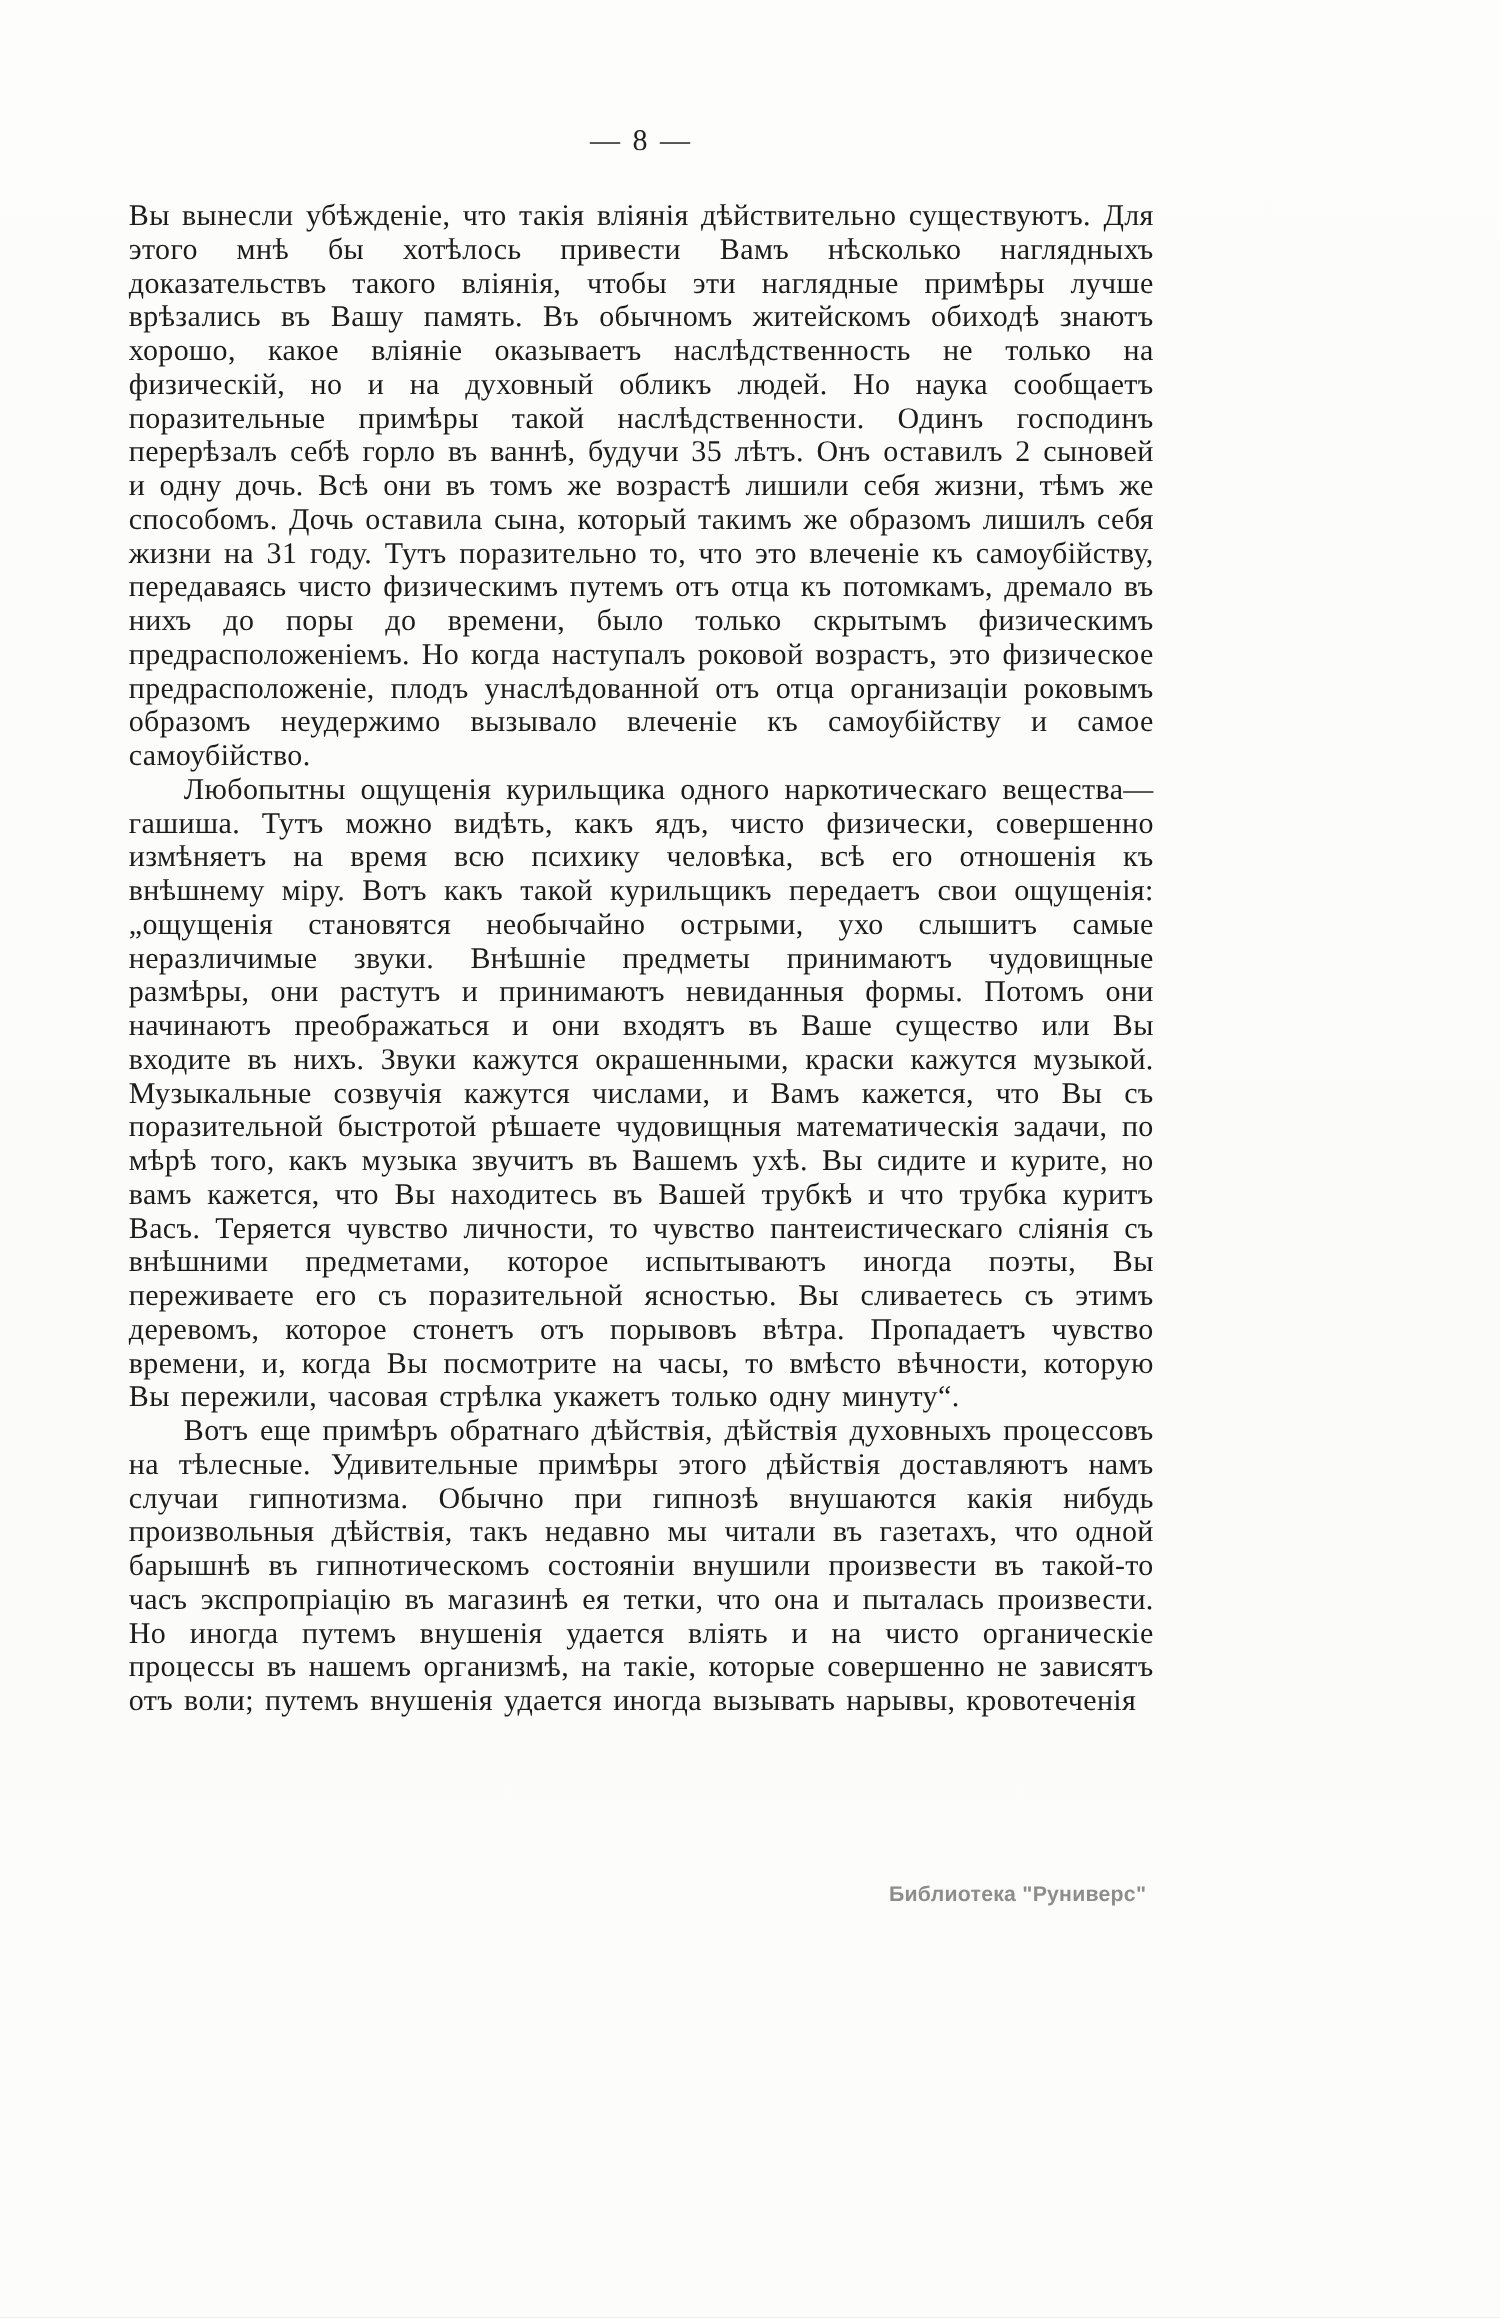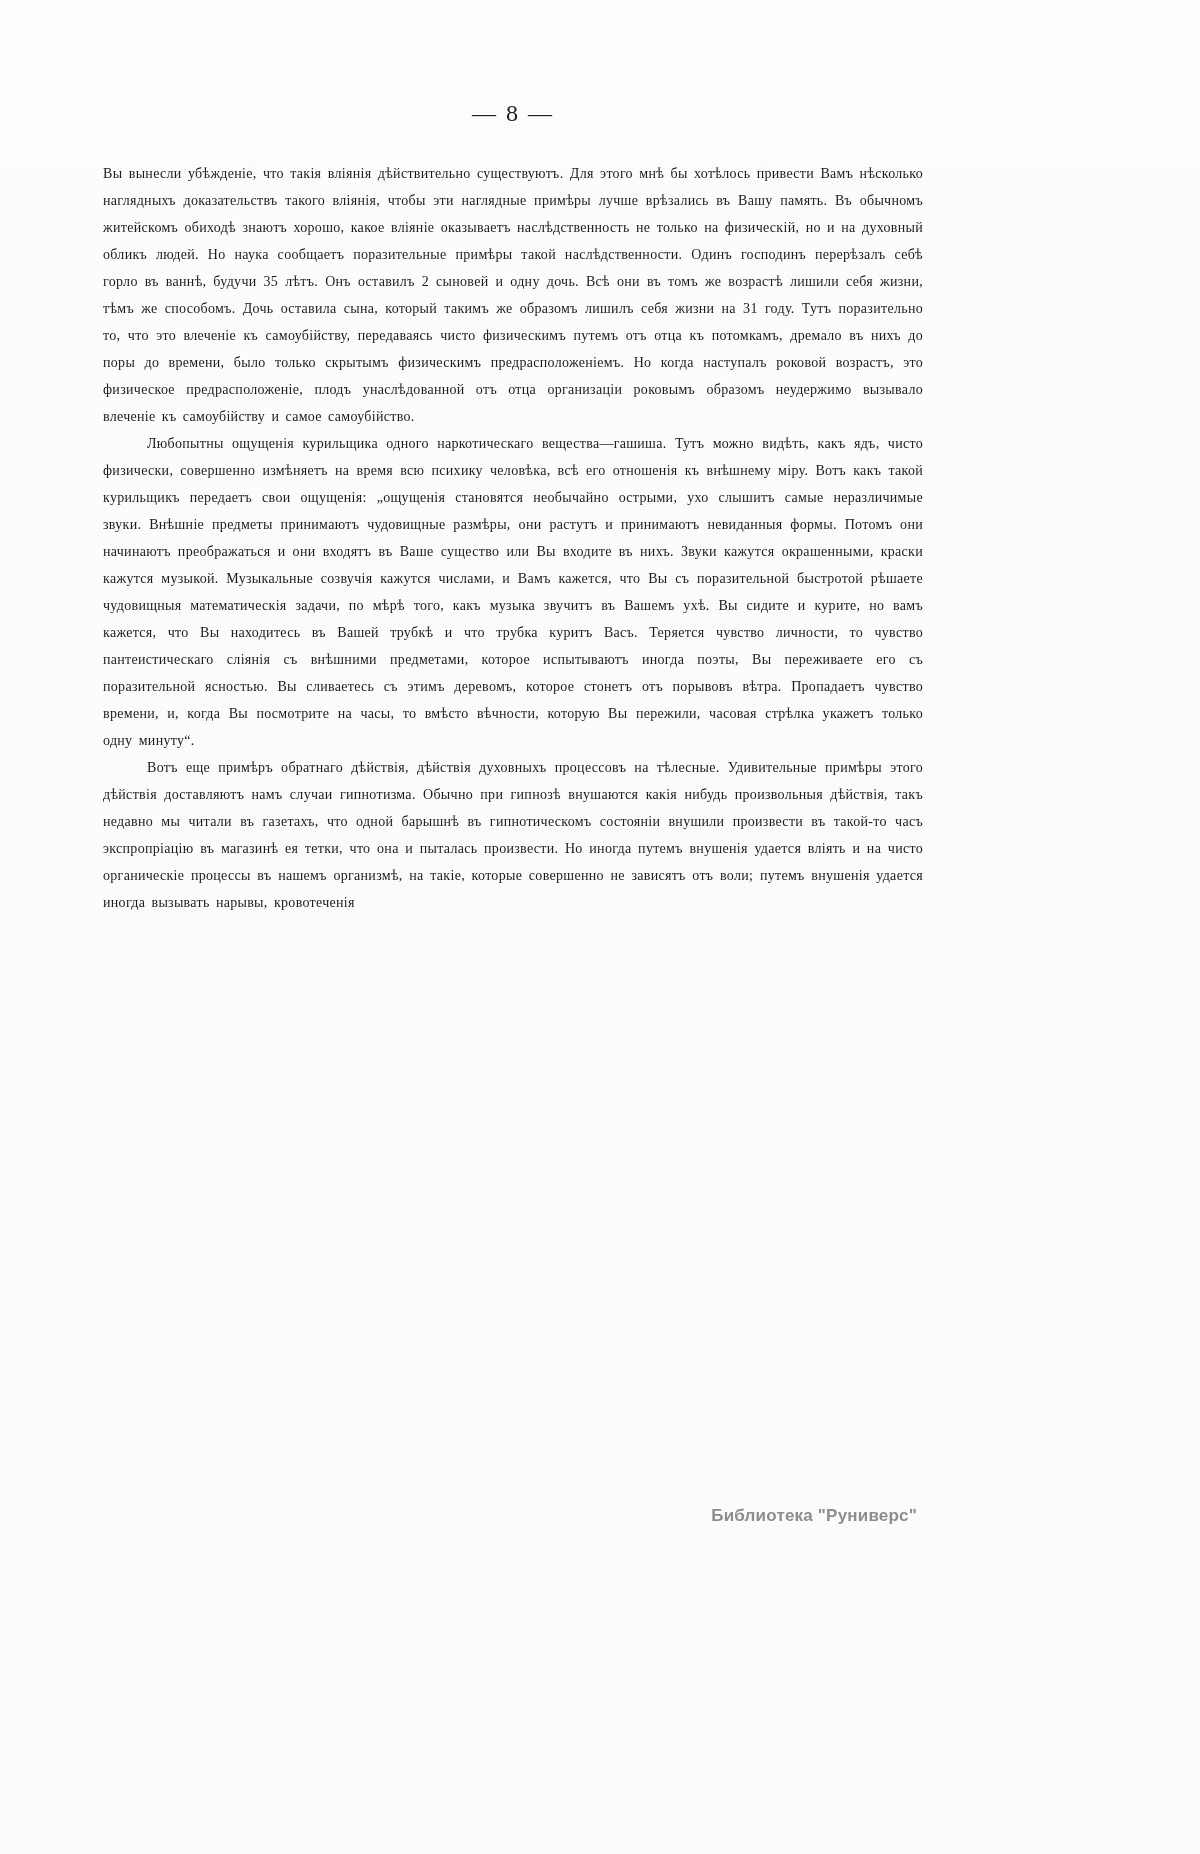--- a/index.html
+++ b/index.html
@@ -27,21 +27,21 @@
     font-size: 24px;
     letter-spacing: 2px;
     color: #222;
   }
   .text-block {
     position: absolute;
     top: 160px;
     left: 103px;
     width: 820px;
     text-align: justify;
-    font-size: 14px;
+    font-size: 24px;
     line-height: 27px;
     letter-spacing: 0.3px;
     word-spacing: 2.5px;
   }
   .para {
     margin: 0;
     text-indent: 0;
   }
   .para.indent {
     text-indent: 44px;

